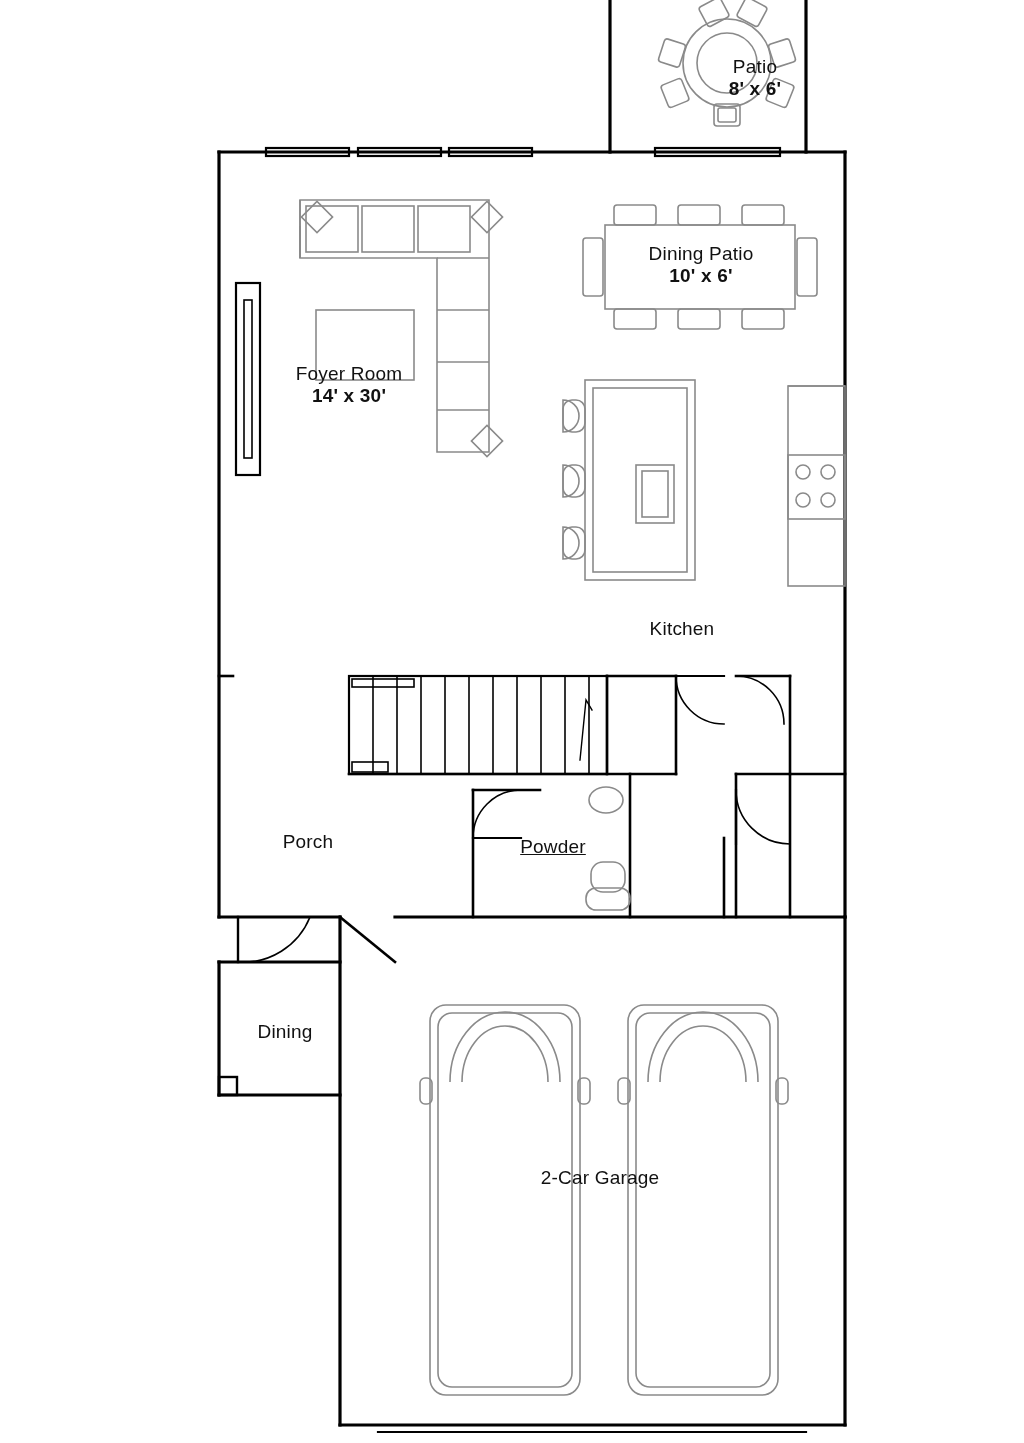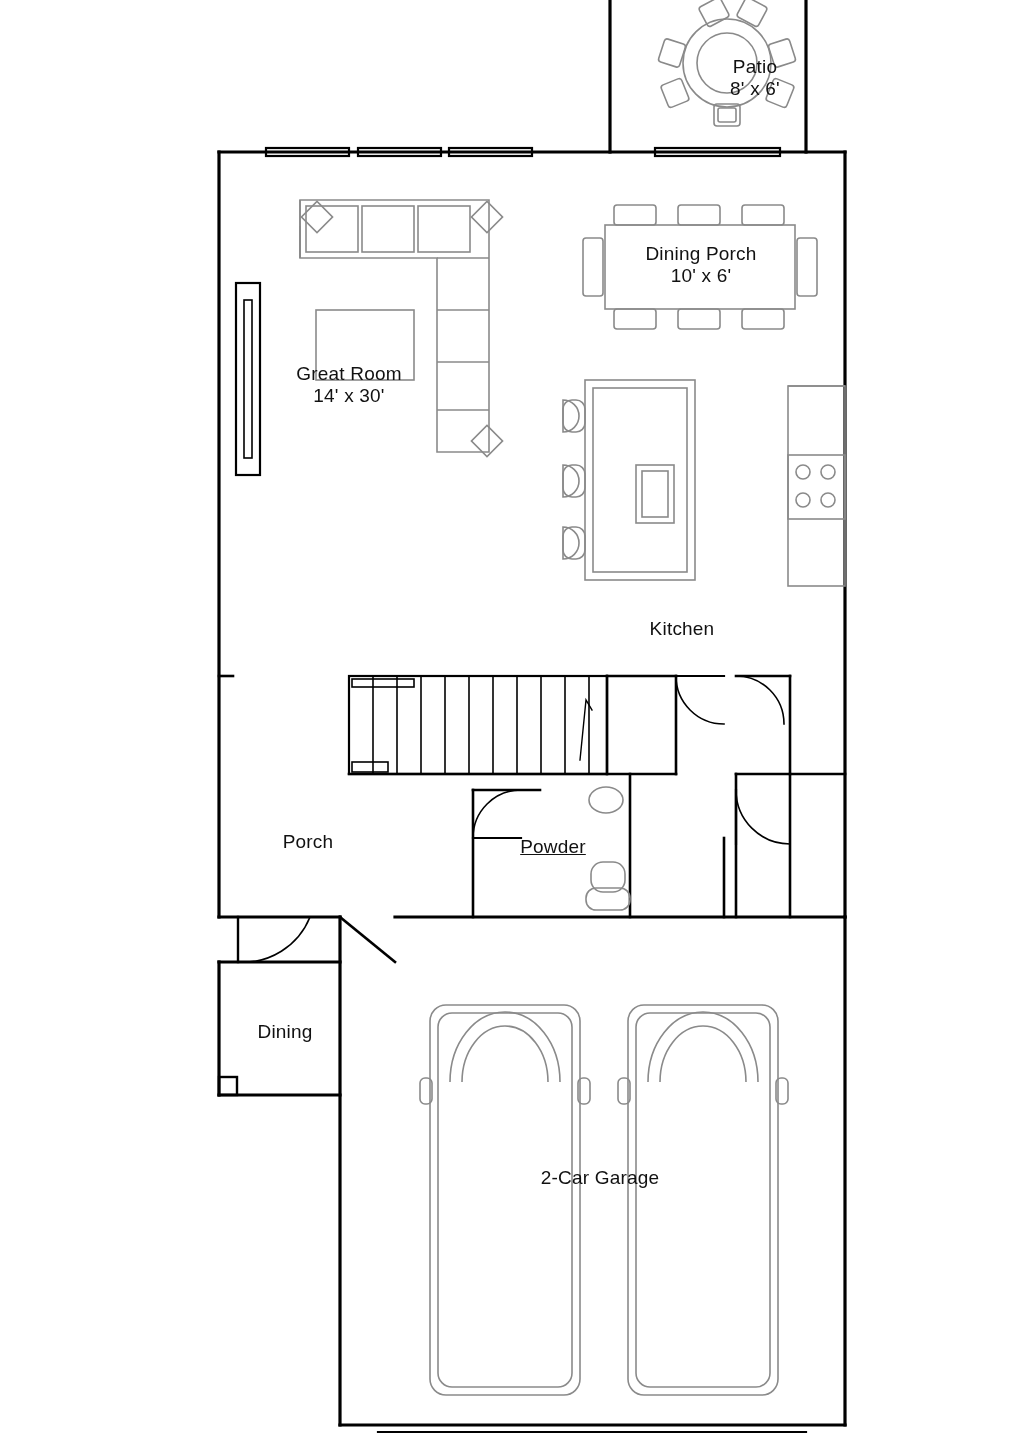--- a/index.html
+++ b/index.html
@@ -32,20 +32,21 @@
     font-family: "Liberation Sans", sans-serif;
     color: #111111;
     font-size: 19px;
     line-height: 1.18;
     white-space: nowrap;
     letter-spacing: 0.2px;
   }
   .label .sub {
     display: block;
     font-size: 19px;
+    font-weight: bold;
   }
 </style>
 </head>
 <body>
 
 <div id="floorplan-root">
 
   <svg class="plan" viewBox="0 0 1024 1443">
 
     <g fill="none" stroke="#000000" stroke-width="3.2" stroke-linecap="square">
@@ -217,26 +218,26 @@
       </g>
     </g>
   </svg>
 
   <div class="label" style="left:711px; top:56px; transform:translate(-50%,0);margin-left:44px;">
     <span>Patio</span>
     <span class="sub">8' x 6'</span>
   </div>
 
   <div class="label" style="left:701px; top:243px; transform:translate(-50%,0);">
-    <span>Dining Porch</span>
+    <span>Dining Patio</span>
     <span class="sub">10' x 6'</span>
   </div>
 
   <div class="label" style="left:349px; top:363px; transform:translate(-50%,0);">
-    <span>Great Room</span>
+    <span>Foyer Room</span>
     <span class="sub">14' x 30'</span>
   </div>
 
   <div class="label" style="left:682px; top:618px; transform:translate(-50%,0);">
     <span>Kitchen</span>
   </div>
 
   <div class="label" style="left:308px; top:831px; transform:translate(-50%,0);">
     <span>Porch</span>
   </div>

